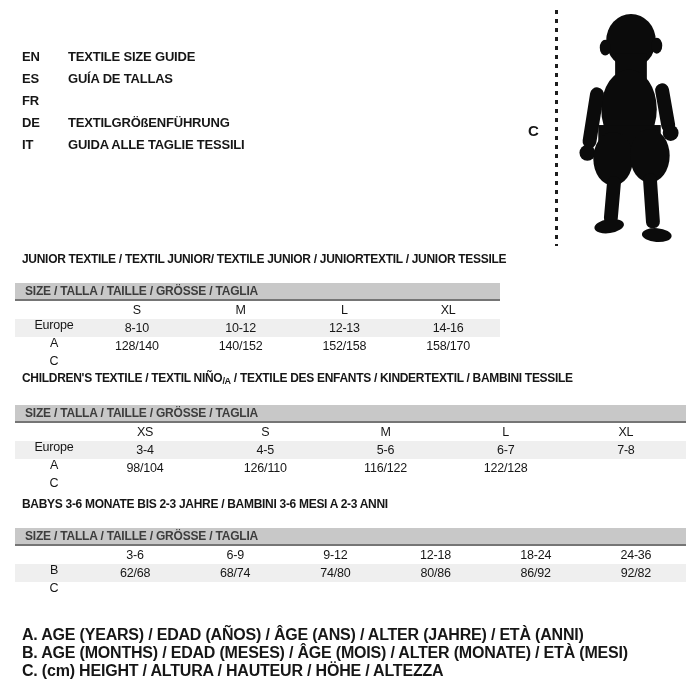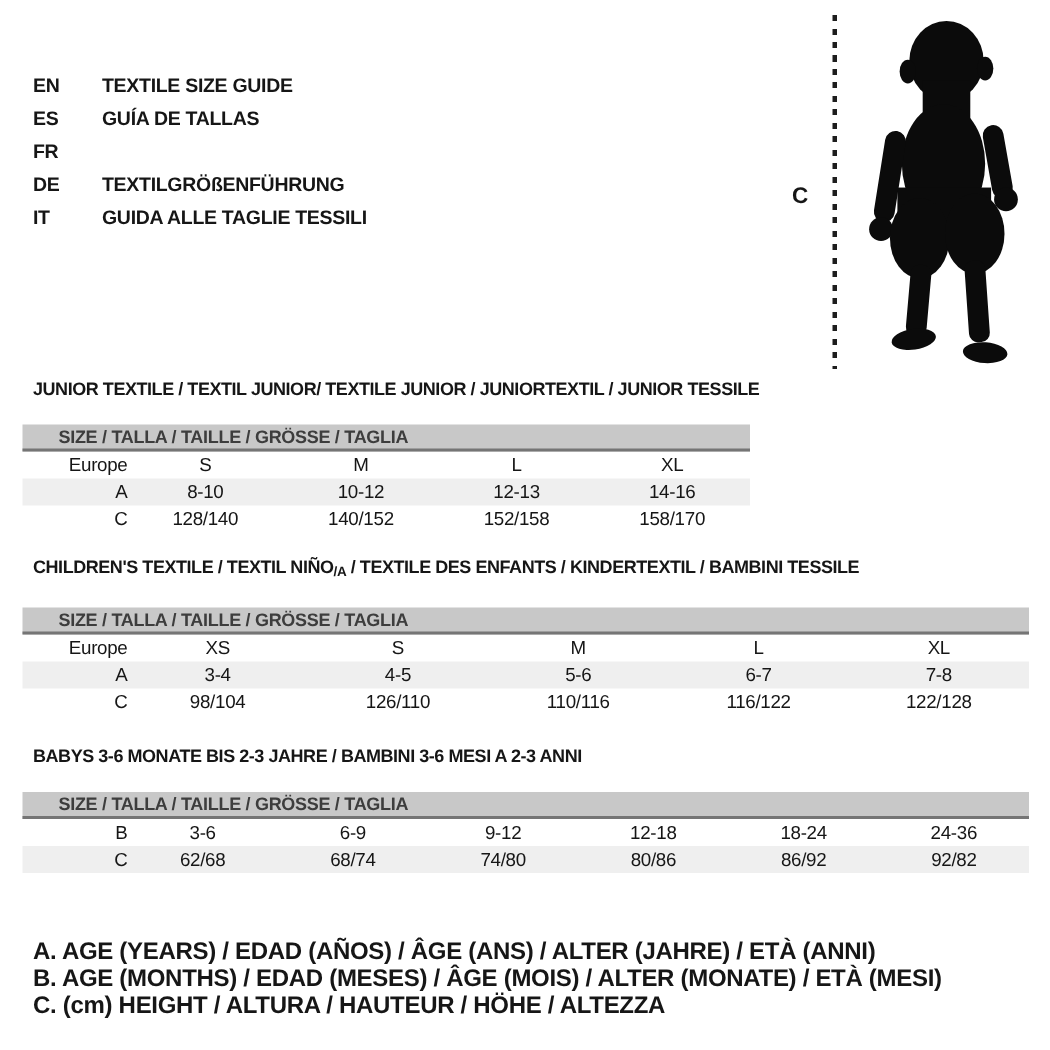--- a/index.html
+++ b/index.html
@@ -22,25 +22,25 @@
     background:repeating-linear-gradient(to bottom, #1d1d1d 0 4px, transparent 4px 9px); }
   .silhouette { position:absolute; left:42px; top:4px; }
 
   
   .sec { position:absolute; left:15px; }
   .sec-title { font-weight:bold; font-size:12px; line-height:15px; letter-spacing:-0.3px;
     padding-left:7px; white-space:nowrap; }
   .sec-title .tline { display:block; }
   .sub-a { font-size:9px; vertical-align:-2px; }
   .band { margin-top:16px; height:18px; background:#c8c8c8; border-bottom:2px solid #757575;
-    font-size:12px; line-height:16px; font-weight:bold; color:#3d3d3d; padding-left:24px;
+    font-size:12px; line-height:16px; font-weight:bold; color:#3d3d3d; padding-left:10px;
     letter-spacing:-0.2px; }
   .row { display:grid; height:18px; line-height:18px; font-size:12.5px; letter-spacing:-0.2px; }
   .row.shaded { background:#efefef; }
-  .row .rlabel { padding-left:8px; text-align:right; }
+  .row .rlabel { padding-left:8px; text-align:center;margin-top:15px; }
   .row .cell { text-align:center; }
 
   #sec-junior   { top:252px; width:485px; }
   #sec-children { top:371px; width:671px; }
   #sec-babies   { top:497px; width:671px; }
 
   
   .footnotes { position:absolute; left:22px; top:626px; }
   .footnote { font-weight:bold; font-size:16px; line-height:18px; letter-spacing:-0.2px; white-space:nowrap; }
 </style>
@@ -145,21 +145,20 @@
           <span class="cell">3-4</span>
           <span class="cell">4-5</span>
           <span class="cell">5-6</span>
           <span class="cell">6-7</span>
           <span class="cell">7-8</span>
         </div>
         <div class="row" style="grid-template-columns: 70px repeat(5, 1fr);">
           <span class="rlabel">C</span>
           <span class="cell">98/104</span>
           <span class="cell">126/110</span>
-          <span class="cell">110/116</span>
           <span class="cell">116/122</span>
           <span class="cell">122/128</span>
         </div>
       </div>
   </section>
 
   <section class="sec" id="sec-babies">
     <h3 class="sec-title">
       <span class="tline">BABYS 3-6 MONATE BIS 2-3 JAHRE / BAMBINI 3-6 MESI A 2-3 ANNI</span>
     </h3>

